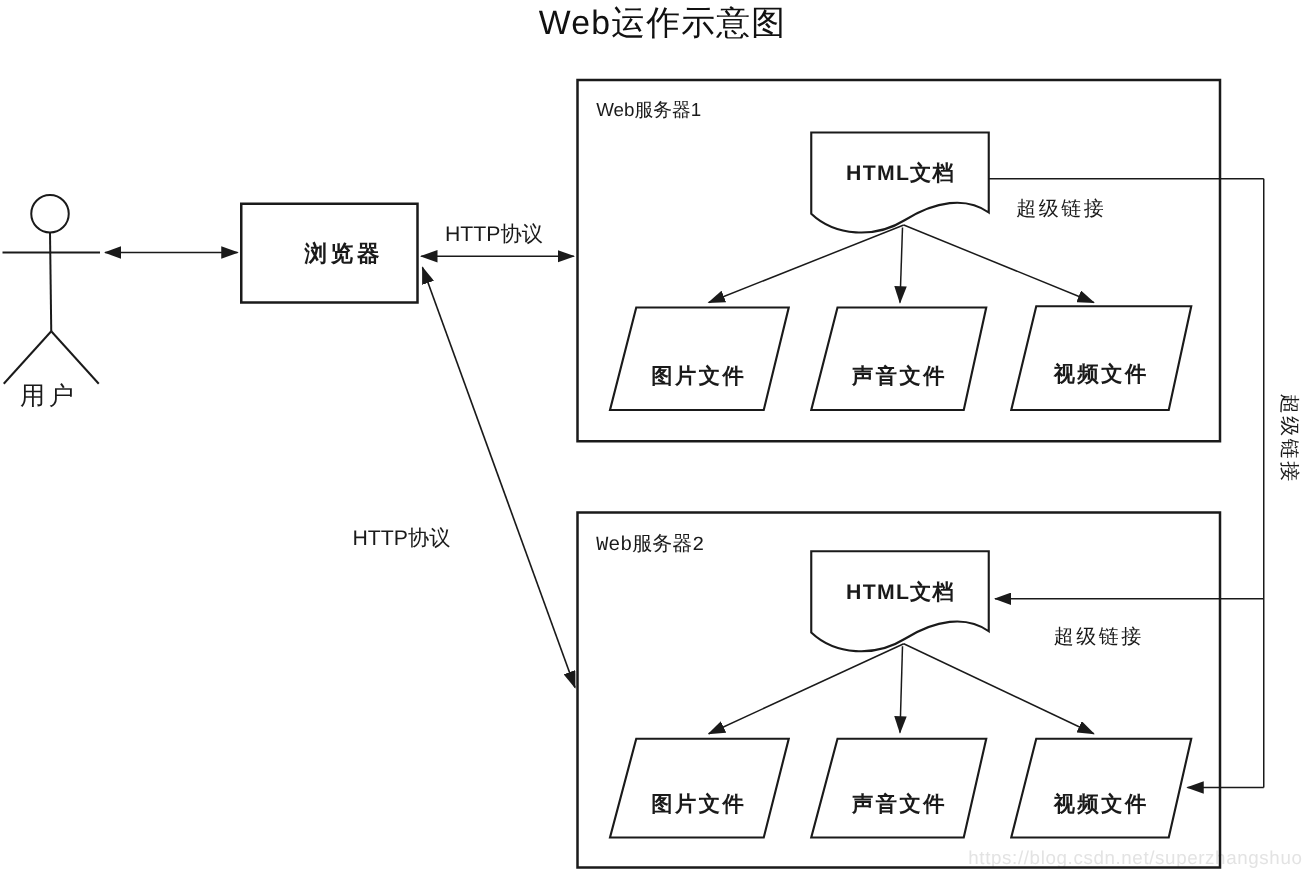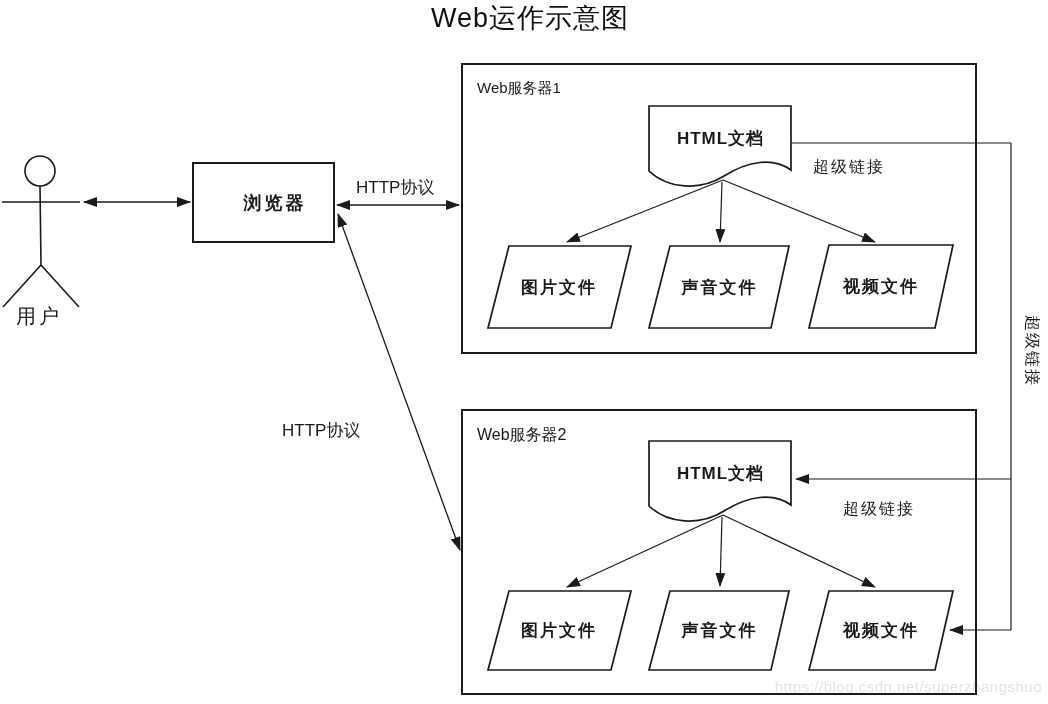--- a/index.html
+++ b/index.html
@@ -27,31 +27,31 @@
   .boxlbl{
     display:flex;align-items:center;justify-content:center;
     letter-spacing:3px;
     font-weight:bold;
   }
   .user-lbl{left:16px;top:303px;font-size:20px;letter-spacing:3px;}
   .browser-lbl{left:193px;top:163px;width:164px;height:79px;font-size:18px;}
   .http1{left:356px;top:176px;font-size:17px;}
   .http2{left:282px;top:419px;font-size:17px;}
   .srv1-lbl{left:477px;top:79px;font-size:15px;}
-  .srv2-lbl{left:477px;top:425px;font-size:16px;}
+  .srv2-lbl{left:477px;top:425px;font-size:16px;font-family:Liberation Mono, monospace;}
   .doc1-lbl{left:650px;top:112px;width:141px;height:52px;font-size:17px;letter-spacing:1px;}
   .doc2-lbl{left:650px;top:447px;width:141px;height:52px;font-size:17px;letter-spacing:1px;}
   .hl1{left:813px;top:157px;font-size:16px;letter-spacing:2px;}
   .hl2{left:843px;top:499px;font-size:16px;letter-spacing:2px;}
   .hlv{
     left:1031px;top:351px;
     font-size:16px;letter-spacing:2px;
     transform:translate(-50%,-50%) rotate(90deg);
   }
-  .file-lbl{font-size:17px;letter-spacing:2px;}
+  .file-lbl{font-size:17px;letter-spacing:2px;margin-top:13px;}
   .s1f1{left:498px;top:246px;width:122px;height:82px;}
   .s1f2{left:659px;top:246px;width:121px;height:82px;}
   .s1f3{left:819px;top:245px;width:124px;height:83px;}
   .s2f1{left:498px;top:591px;width:122px;height:79px;}
   .s2f2{left:659px;top:591px;width:121px;height:79px;}
   .s2f3{left:819px;top:591px;width:124px;height:79px;}
   .watermark{
     position:absolute;
     right:6px;top:678px;
     font-size:15px;

